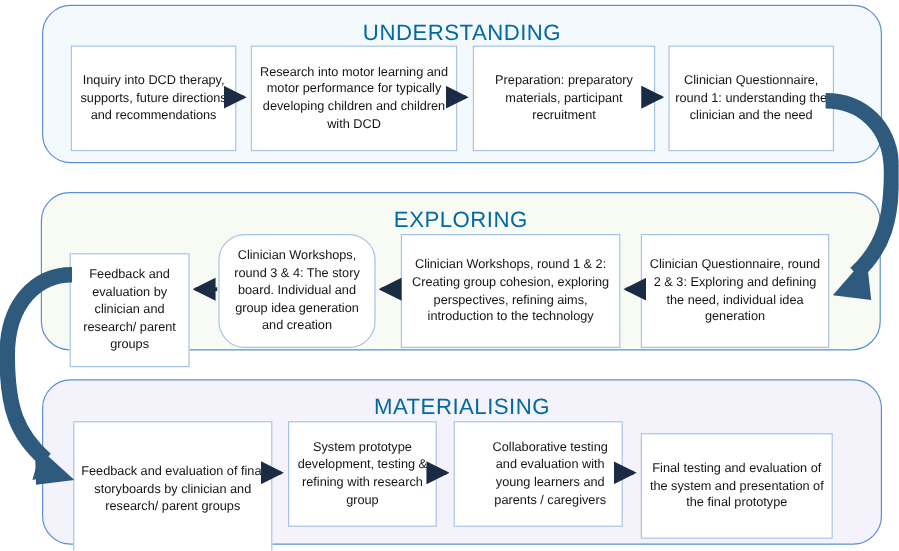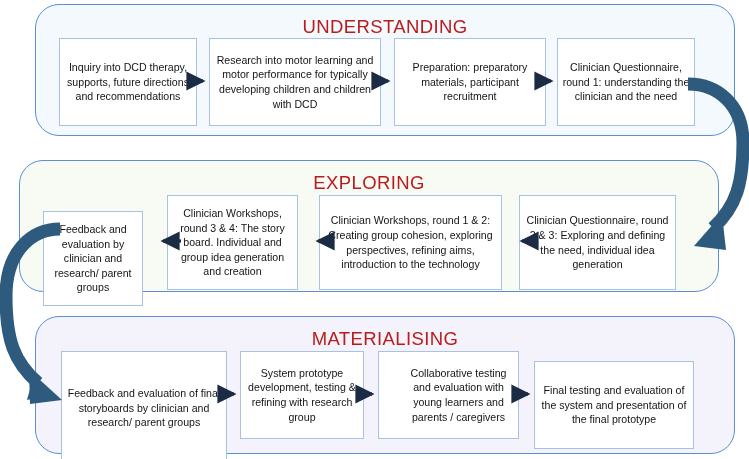--- a/index.html
+++ b/index.html
@@ -12,29 +12,29 @@
   }
   #stage{position:absolute;left:0;top:0;width:749px;height:459px;}
 
   .phase{
     position:absolute;
     border:1.6px solid #5b8fd4;
     border-radius:24px;
     box-sizing:border-box;
   }
   #phase-understanding{left:35px;top:4px;width:700px;height:132px;background:#f4f9fd;}
-  #phase-exploring   {left:19px;top:160px;width:700px;height:132px;background:#f7fbf4;padding-left:44px;}
+  #phase-exploring   {left:34px;top:160px;width:700px;height:132px;background:#f7fbf4;padding-left:44px;}
   #phase-materialising{left:35px;top:316px;width:700px;height:138px;background:#f4f2fb;}
 
   .phase-title{
     position:absolute;left:0;right:0;top:11px;
     text-align:center;
     font-size:18.5px;
     letter-spacing:.4px;
-    color:#b91c1c;
+    color:#0369a1;
     font-weight:400;
   }
 
   .node{
     position:absolute;
     background:#ffffff;
     border:1px solid #a8c2e3;
     box-sizing:border-box;
     display:flex;
     align-items:center;
@@ -48,21 +48,21 @@
   .node span{display:block;}
 
   
   #u-n0{left:58px;top:37px;width:138px;height:88px;}
   #u-n1{left:208px;top:37px;width:172px;height:88px;}
   #u-n2{left:393px;top:37px;width:152px;height:88px;}
   #u-n3{left:556px;top:37px;width:138px;height:88px;}
 
   
   #e-n0{left:58px;top:194px;width:100px;height:95px;}
-  #e-n1{left:182px;top:194px;width:131px;height:95px;}
+  #e-n1{left:182px;top:194px;width:131px;height:95px;border-radius:22px;}
   #e-n2{left:334px;top:194px;width:183px;height:95px;}
   #e-n3{left:534px;top:194px;width:157px;height:95px;}
 
   
   #m-n0{left:60px;top:350px;width:166px;height:114px;}
   #m-n1{left:239px;top:350px;width:124px;height:88px;}
   #m-n2{left:377px;top:350px;width:141px;height:88px;padding-left:24px;}
   #m-n3{left:533px;top:350px;width:160px;height:88px;}
 
   

